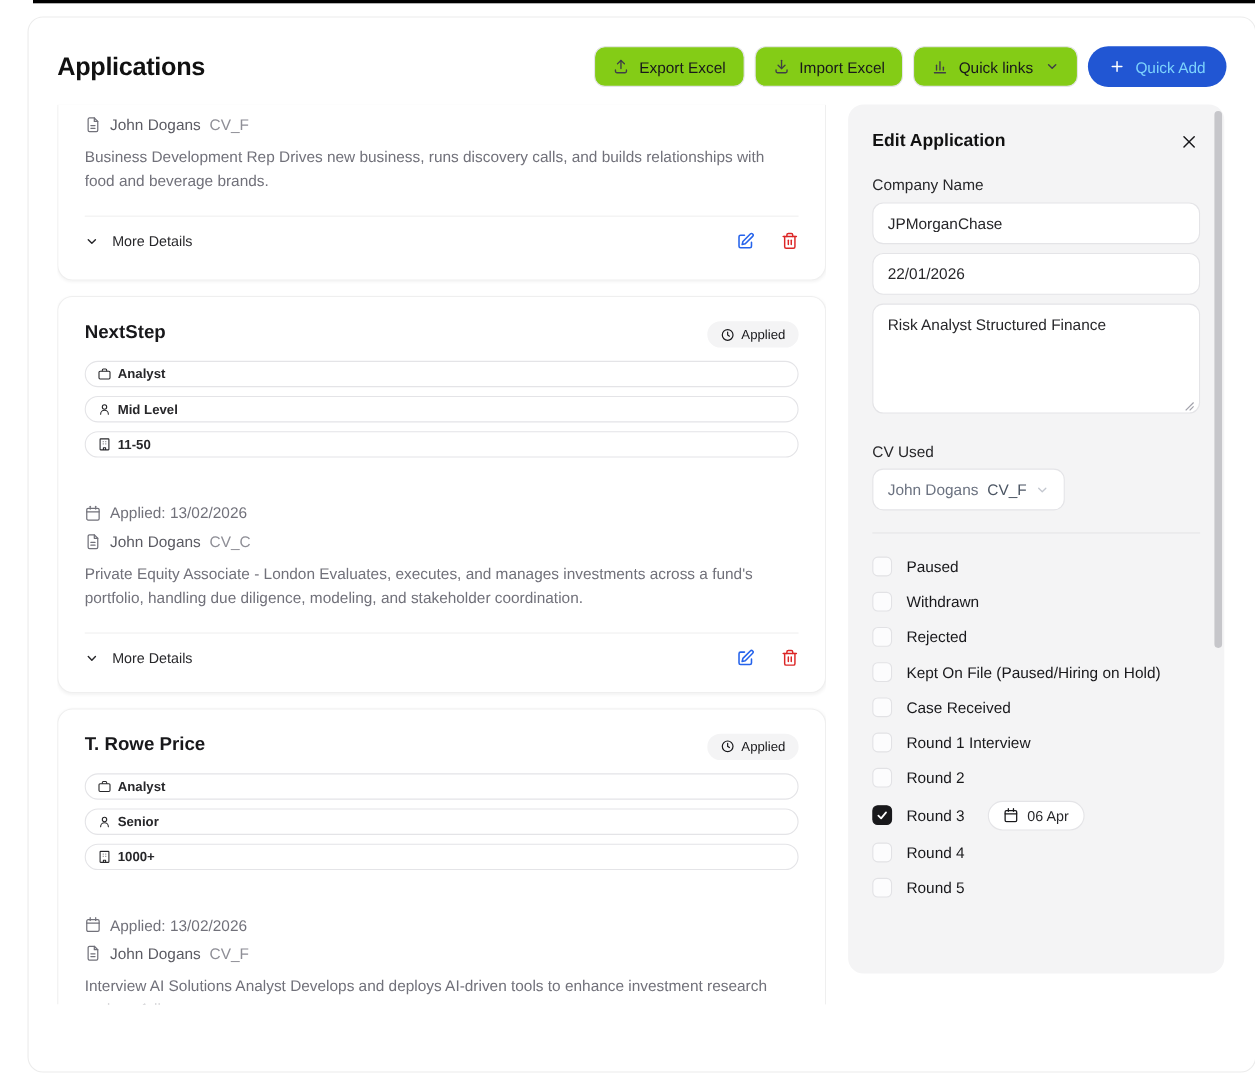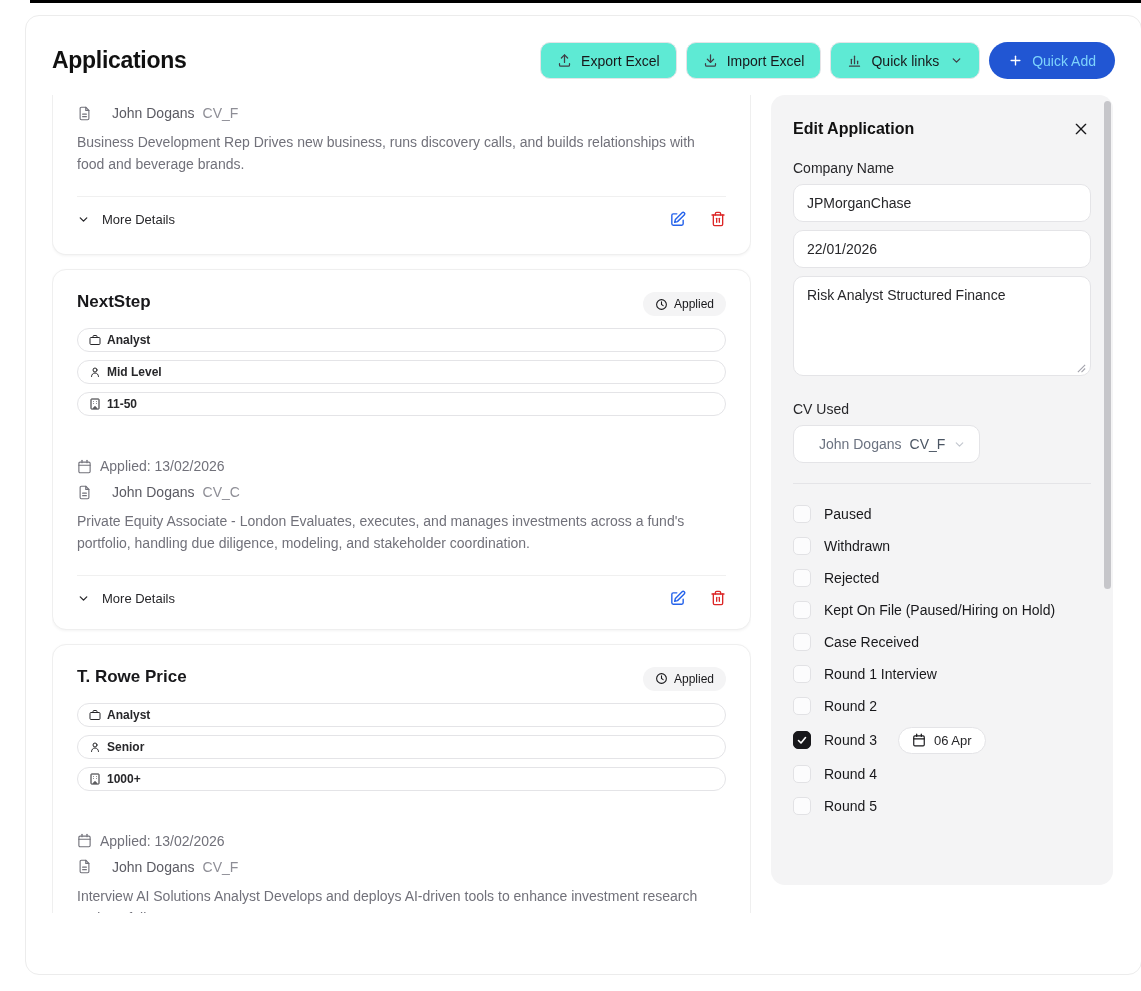--- a/index.html
+++ b/index.html
@@ -12,21 +12,21 @@
     background:#fff; border:1px solid #ececec; border-radius:14px;
     padding:26px; overflow:hidden;
   }
 
   
   .hdr { display:flex; align-items:center; justify-content:space-between; }
   .page-title { font-size:23px; font-weight:700; letter-spacing:-0.3px; color:#111; }
   .hdr-actions { display:flex; gap:9px; align-items:center; }
   .btn {
     display:inline-flex; align-items:center; gap:9px; height:37px; padding:0 16px;
-    background:#5eead4; border:1px solid #e4e4e7; border-radius:10px;
+    background:#84cc16; border:1px solid #e4e4e7; border-radius:10px;
     font-size:14px; font-weight:500; color:#18181b; cursor:pointer; white-space:nowrap;
   }
   .btn svg { flex:0 0 auto; }
   .btn-primary { background:#2156d3; border:none; color:#7dd3fc; border-radius:19px; padding:0 19px; font-weight:500; }
   .chev { margin-left:2px; }
 
   
   .search-row { display:flex; gap:10px; margin-top:17px; }
   .search-box {
     flex:1; display:flex; align-items:center; gap:9px; height:37px;
@@ -49,21 +49,21 @@
   }
   .card.cut { border-radius:0 0 14px 14px; border-top:none; padding-top:10px; }
   .card-head { display:flex; align-items:flex-start; justify-content:space-between; }
   .card-title { font-size:17px; font-weight:700; color:#18181b; }
   .status-badge { display:inline-flex; align-items:center; gap:6px; background:#f4f4f5; border-radius:999px; padding:5px 12px; font-size:12px; font-weight:500; color:#18181b; }
   .tag-row { display:flex; gap:8px; margin-top:12px;flex-direction:column; }
   .tag { display:inline-flex; align-items:center; gap:6px; border:1px solid #e4e4e7; border-radius:999px; padding:4px 11px; font-size:12px; font-weight:600; color:#27272a; background:#fff; }
   .meta-block { margin-top:42px; }
   .meta-line { display:flex; align-items:center; gap:8px; font-size:14px; color:#71717a; margin-top:10px; }
   .meta-line:first-child { margin-top:0; }
-  .cv-name { color:#5b5b63;margin-left:12px; }
+  .cv-name { color:#5b5b63; }
   .cv-file { color:#8e8e96; }
   .card-desc { margin-top:10px; font-size:14px; line-height:1.6; color:#71717a; max-width:625px; }
   .card-divider { height:1px; background:#f0f0f0; margin-top:20px; }
   .card-foot { display:flex; align-items:center; justify-content:space-between; margin-top:14px; }
   .more-details { display:inline-flex; align-items:center; gap:12px; font-size:13px; font-weight:500; color:#27272a; cursor:pointer; }
   .foot-icons { display:flex; gap:24px; align-items:center; }
   .icon-btn { background:none; border:none; cursor:pointer; padding:0; display:flex; }
 
   
   .panel-col { margin-left:20px; width:342px; position:relative; }

